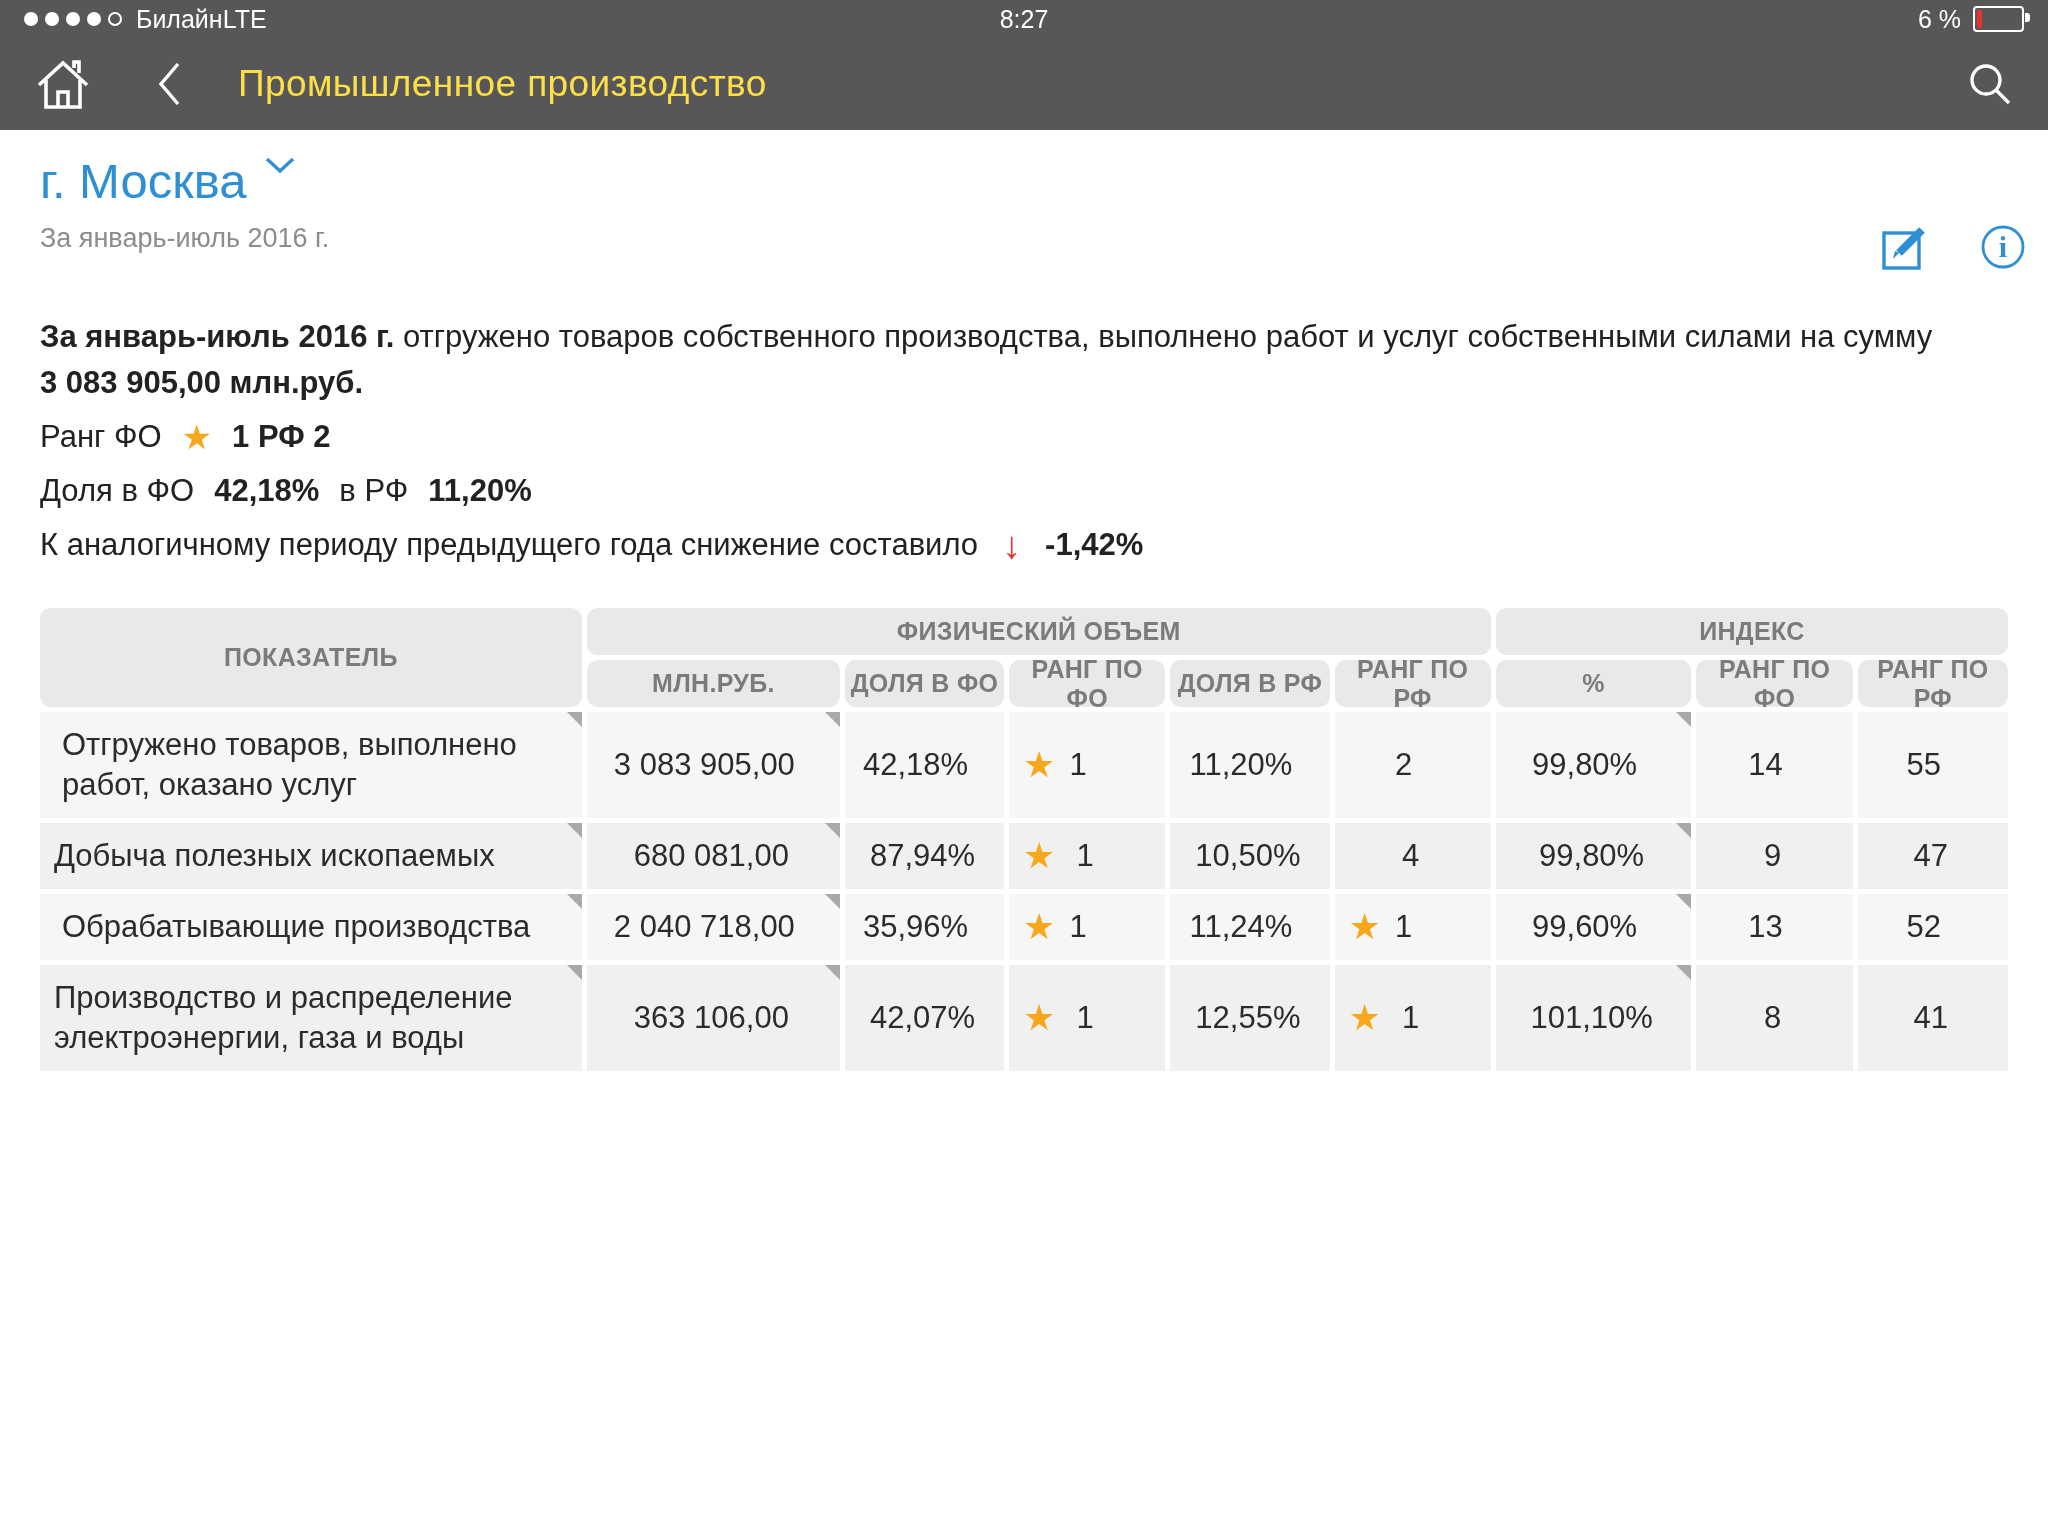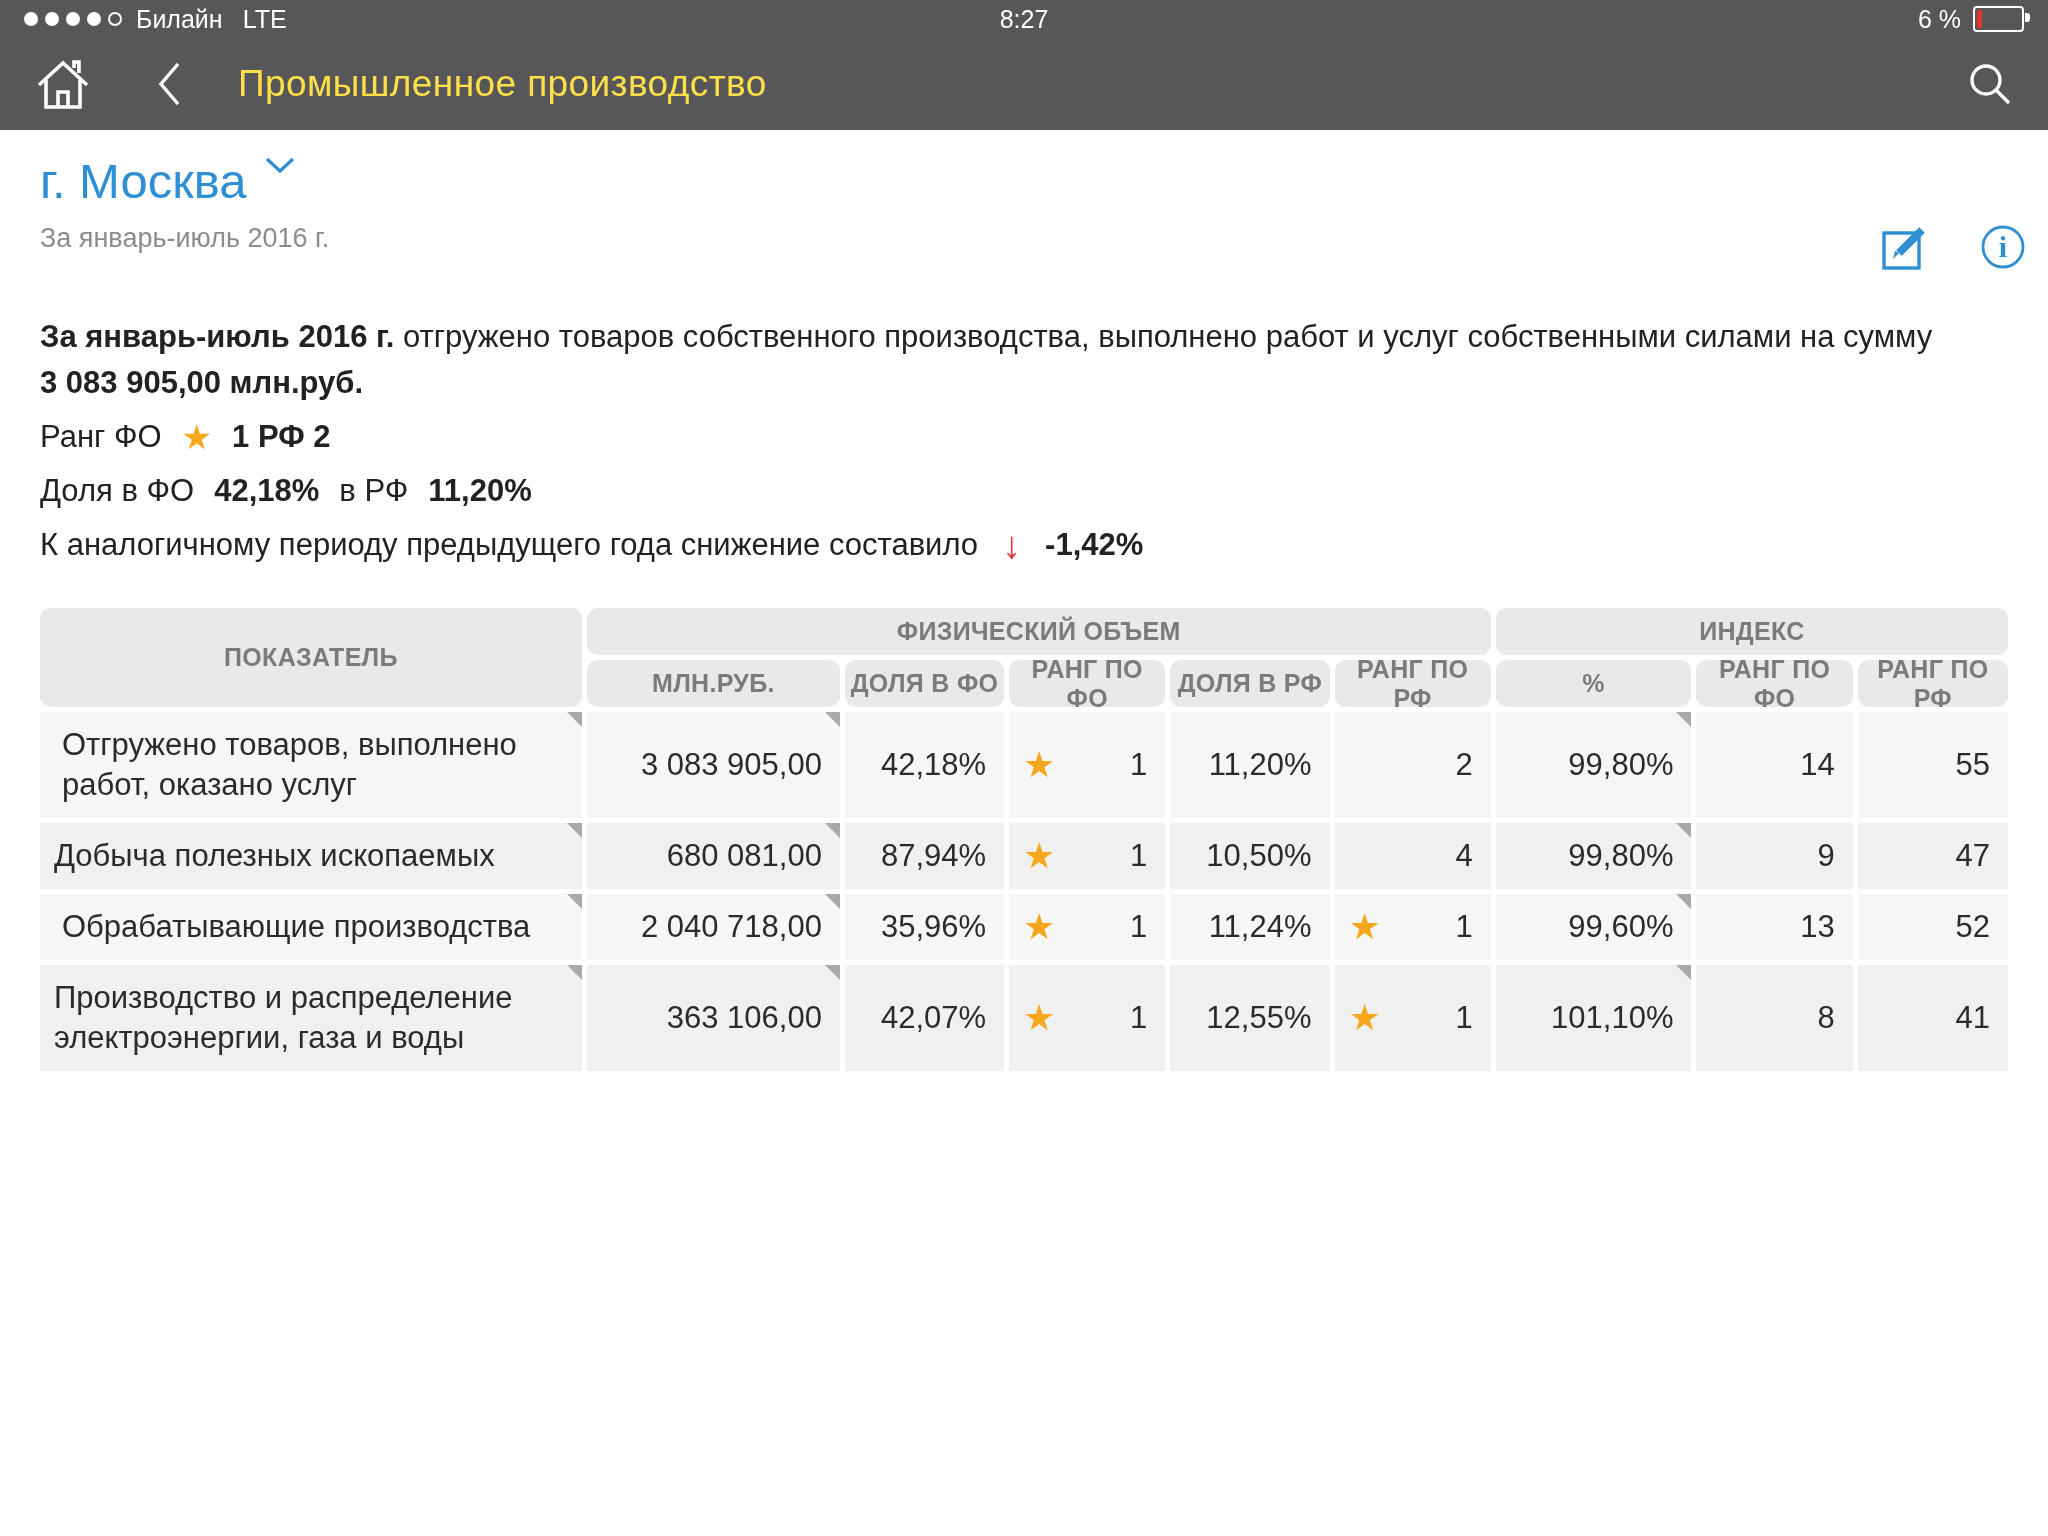--- a/index.html
+++ b/index.html
@@ -11,21 +11,21 @@
   
   .status-bar{
     height:38px;background:#57575a;color:#fff;
     display:flex;align-items:center;padding:0 24px;
     font-size:25px;position:relative;
   }
   .signal-dots{display:flex;align-items:center;gap:7px;margin-right:14px;}
   .dot{width:14px;height:14px;border-radius:50%;}
   .dot.filled{background:#fff;}
   .dot.empty{width:10px;height:10px;border:2px solid #fff;background:transparent;}
-  .carrier{margin-right:20px;}
+  .carrier{}
   .status-time{position:absolute;left:0;right:0;text-align:center;pointer-events:none;}
   .battery-group{margin-left:auto;display:flex;align-items:center;gap:12px;}
   .battery{width:47px;height:22px;border:2px solid #fff;border-radius:4px;position:relative;}
   .battery .charge{position:absolute;left:2px;top:2px;bottom:2px;width:5px;background:#e8322d;}
   .battery::after{content:'';position:absolute;right:-8px;top:5px;width:5px;height:9px;background:#fff;border-radius:0 3px 3px 0;}
   
   .nav-bar{
     height:92px;background:#57575a;color:#fde047;
     display:flex;align-items:center;padding:0 34px;
   }
@@ -64,21 +64,21 @@
     border-radius:11px;
   }
   .cell{
     background:#f6f6f6;font-size:31px;color:#2b2b2b;
     display:flex;align-items:center;position:relative;
   }
   .trow.alt .cell{background:#f0f0f0;padding-left:14px;}
   .h-tall .cell{min-height:106px;}
   .h-short .cell{min-height:66px;}
   .cell.indicator{padding-left:22px;padding-right:34px;line-height:40px;align-items:center;}
-  .cell.num{justify-content:flex-end;padding-right:18px;}
+  .cell.num{justify-content:center;padding-right:18px;}
   .cell .corner{position:absolute;top:0;right:0;width:0;height:0;
     border-top:15px solid #a9a9a9;border-left:15px solid transparent;}
   .cell .cell-star{position:absolute;left:14px;font-size:36px;color:#f6a71c;line-height:1;}
 </style>
 </head>
 <body>
 
 <div class="status-bar">
   <div class="signal-dots">
     <span class="dot filled"></span>

